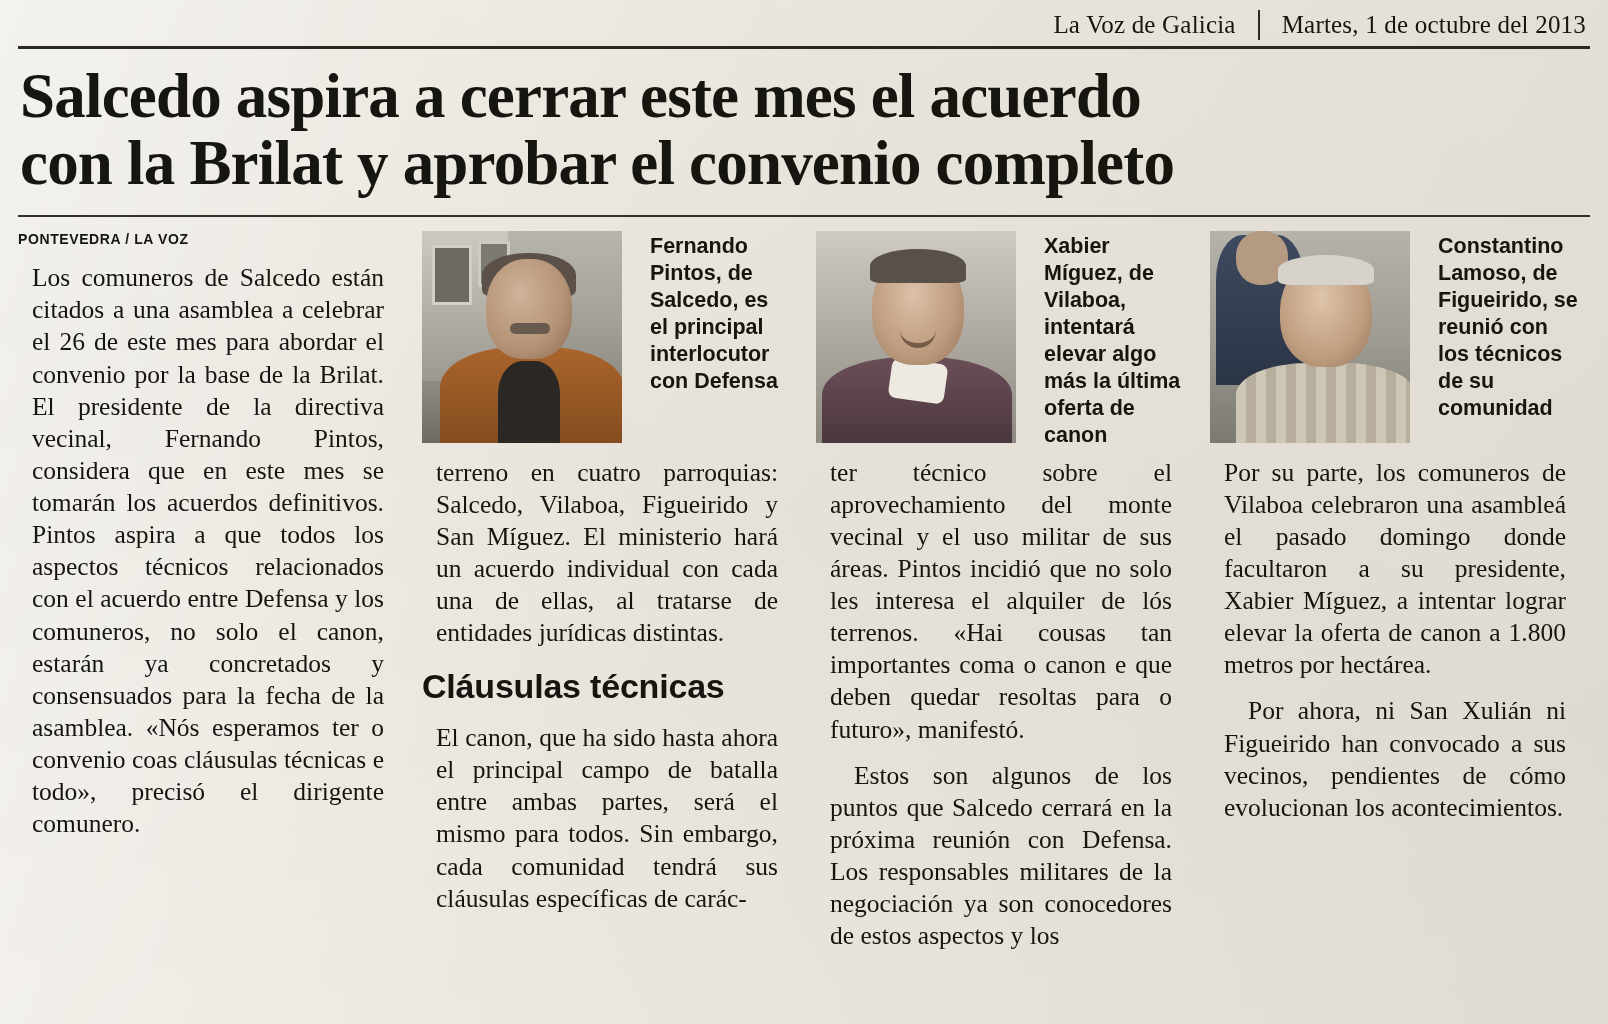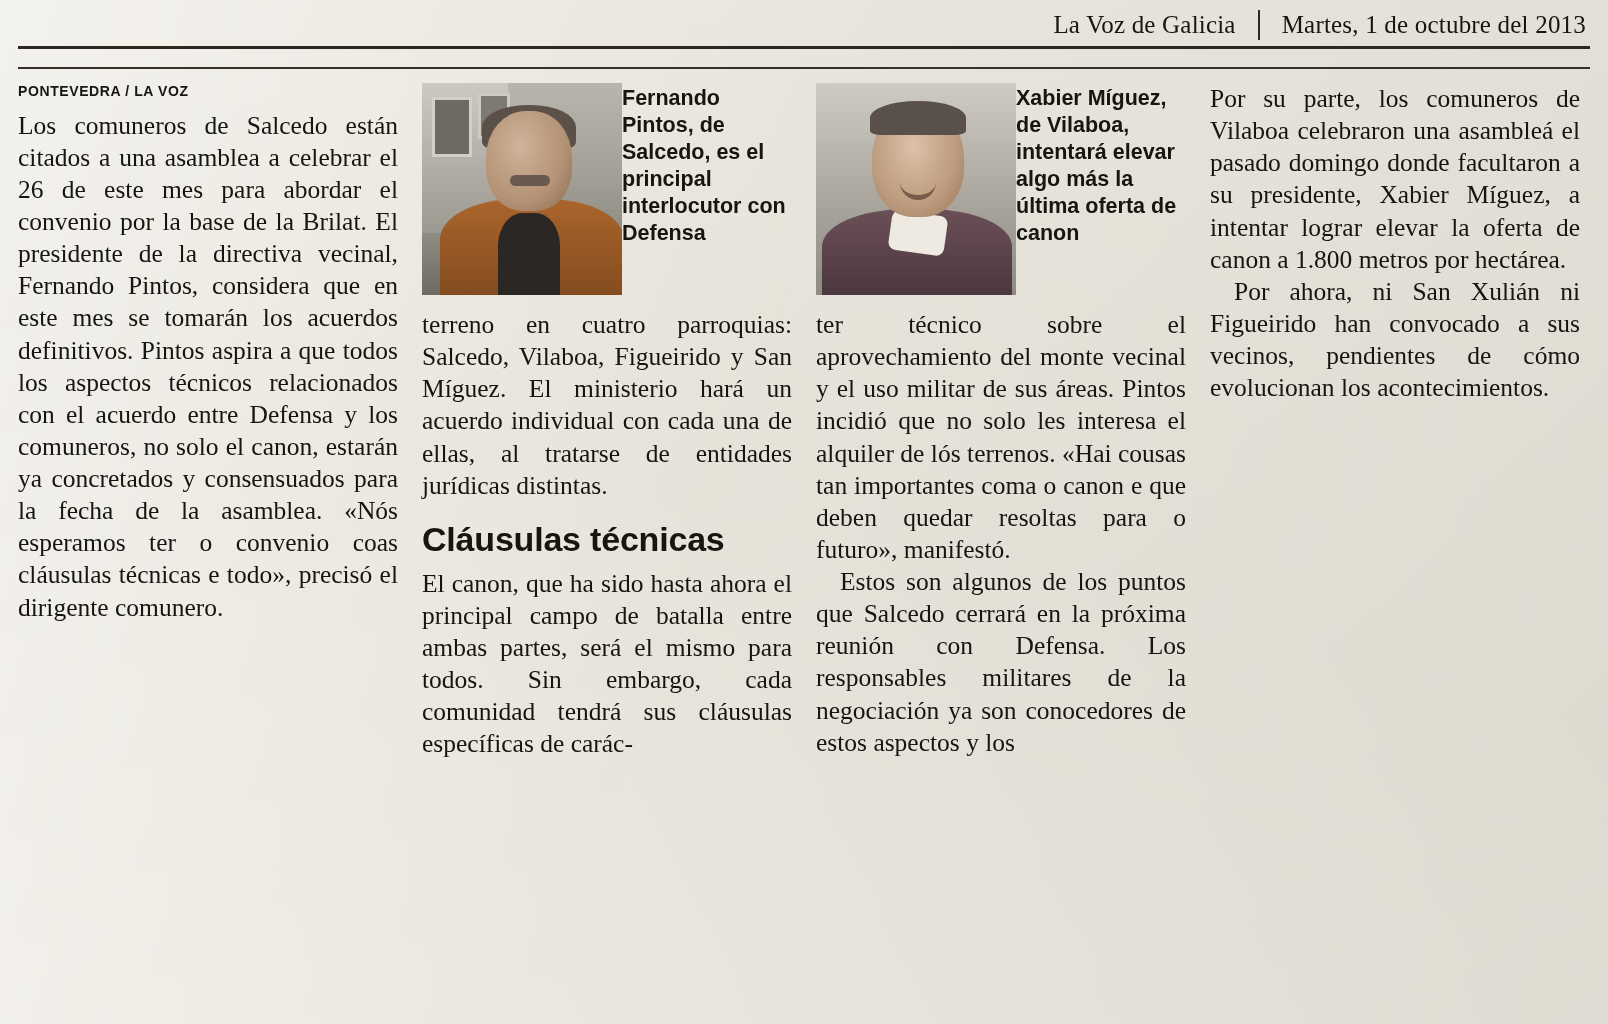--- a/index.html
+++ b/index.html
@@ -79,21 +79,21 @@
   }
 
   
   .body-grid {
     display: grid;
     grid-template-columns: 380px 24px 370px 24px 370px 24px 370px;
     margin-top: 14px;
   }
   .col { font-size: 25.5px; line-height: 1.26; }
   .col p {
-    margin: 0;
+    margin: 14px;
     text-align: justify;
     text-justify: inter-word;
     hyphens: auto;
   }
   .col p + p { text-indent: 24px; }
 
   .byline {
     font-family: "Liberation Sans", sans-serif;
     font-size: 14px;
     font-weight: 700;
@@ -105,21 +105,21 @@
     font-size: 34px;
     font-weight: 700;
     margin: 16px 0 7px 0;
     letter-spacing: -0.2px;
   }
 
   
   .photo-block {
     display: grid;
     grid-template-columns: 200px 1fr;
-    gap: 0;
+    gap: 28px;
     height: 212px;
     margin-bottom: 14px;
   }
   .photo {
     width: 200px;
     height: 212px;
     position: relative;
     overflow: hidden;
     background: #8d8b84;
     filter: saturate(0.85);
@@ -240,20 +240,24 @@
   <div class="masthead">
     <div class="masthead-inner">
       <span>La Voz de Galicia</span>
       <span class="mast-sep"></span>
       <span>Martes, 1 de octubre del 2013</span>
     </div>
   </div>
 
   <div class="rule-top"></div>
 
+  <div class="headline">
+    <div>Salcedo aspira a cerrar este mes el acuerdo</div>
+    <div>con la Brilat y aprobar el convenio completo</div>
+  </div>
 
   <div class="rule-head"></div>
 
   <div class="body-grid">
 
     <div class="col">
       <div class="byline">PONTEVEDRA / LA VOZ</div>
       <p>Los comuneros de Salcedo están citados a una asamblea a celebrar el 26 de este mes para abordar el convenio por la base de la Brilat. El presidente de la directiva vecinal, Fernando Pintos, considera que en este mes se tomarán los acuerdos definitivos. Pintos aspira a que todos los aspectos técnicos relacionados con el acuerdo entre Defensa y los comuneros, no solo el canon, estarán ya concretados y consensuados para la fecha de la asamblea. «Nós esperamos ter o convenio coas cláusulas técnicas e todo», precisó el dirigente comunero.</p>
     </div>
 
@@ -293,18 +297,29 @@
         </div>
         <div class="cap">Xabier Míguez, de Vilaboa, intentará elevar algo más la última oferta de canon</div>
       </div>
       <p>ter técnico sobre el aprovechamiento del monte vecinal y el uso militar de sus áreas. Pintos incidió que no solo les interesa el alquiler de lós terrenos. «Hai cousas tan importantes coma o canon e que deben quedar resoltas para o futuro», manifestó.</p>
       <p>Estos son algunos de los puntos que Salcedo cerrará en la próxima reunión con Defensa. Los responsables militares de la negociación ya son conocedores de estos aspectos y los</p>
     </div>
 
     <div class="gutter"></div>
 
     <div class="col">
+      <div class="photo-block">
+        <div class="photo p3">
+          <div class="ph-bg"></div>
+          <div class="bgman"></div>
+          <div class="bgface"></div>
+          <div class="shirt"></div>
+          <div class="head"></div>
+          <div class="hair"></div>
+        </div>
+        <div class="cap">Constantino Lamoso, de Figueirido, se reunió con los técnicos de su comunidad</div>
+      </div>
       <p>Por su parte, los comuneros de Vilaboa celebraron una asambleá el pasado domingo donde facultaron a su presidente, Xabier Míguez, a intentar lograr elevar la oferta de canon a 1.800 metros por hectárea.</p>
       <p>Por ahora, ni San Xulián ni Figueirido han convocado a sus vecinos, pendientes de cómo evolucionan los acontecimientos.</p>
     </div>
 
   </div>
 </div>
 
 </body></html>

